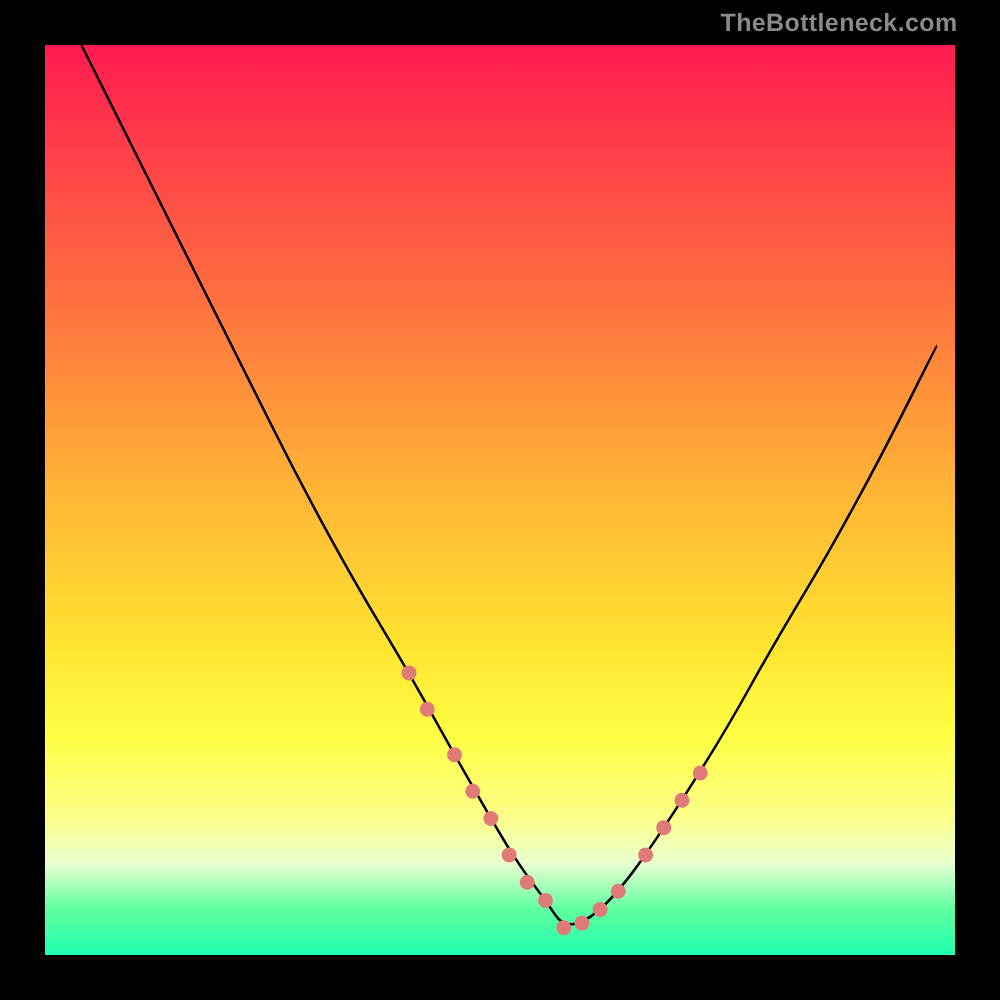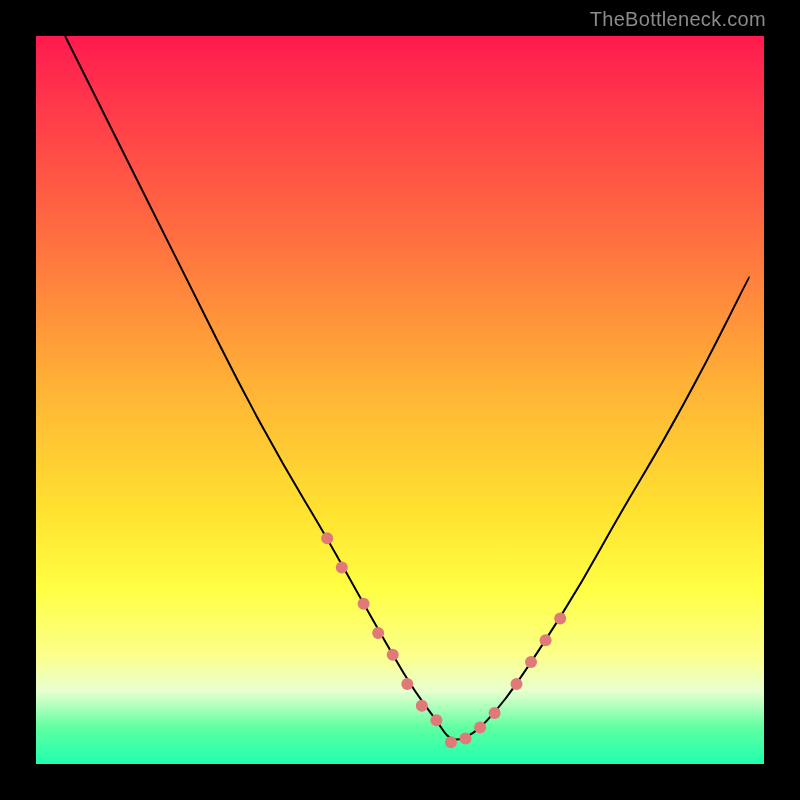--- a/index.html
+++ b/index.html
@@ -39,21 +39,21 @@
       #5fffa0 95%,
       #1fffb0 100%
     );
   }
   .watermark {
     position: absolute;
     top: 8px;
     right: 34px;
     color: #8a8a8a;
     font-size: 20px;
-    font-weight: 400;
+    font-weight: 700;
     letter-spacing: 0.3px;
     user-select: none;
   }
   svg.curve {
     position: absolute;
     top: 0;
     left: 0;
     width: 728px;
     height: 728px;
     overflow: visible;

